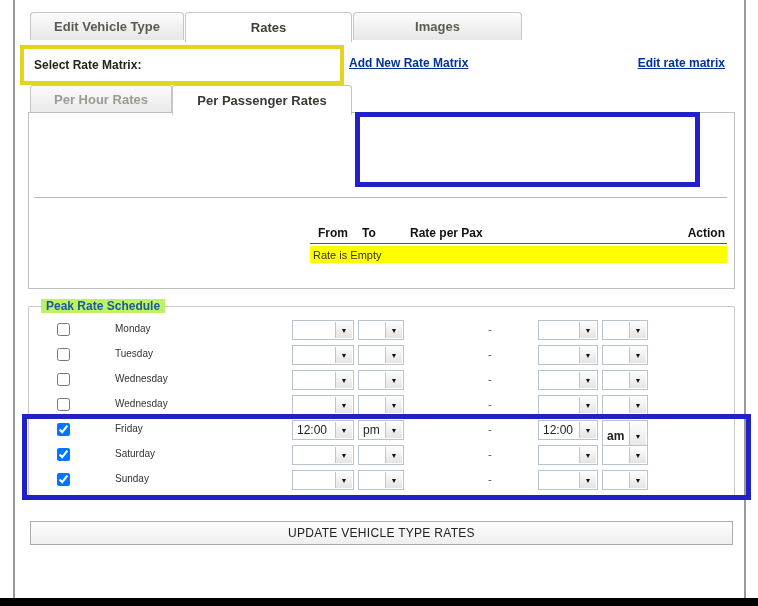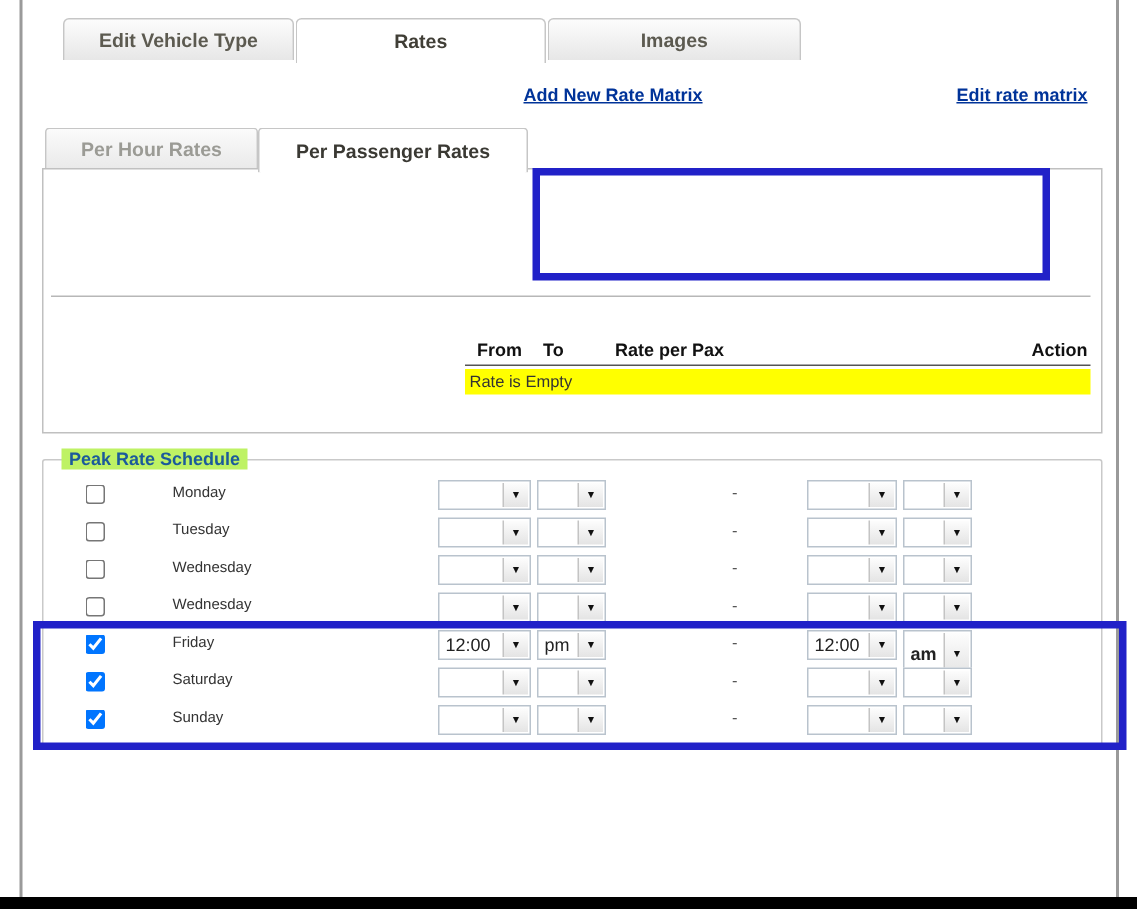--- a/index.html
+++ b/index.html
@@ -5,21 +5,21 @@
   html,body{margin:0;padding:0;background:#fff;}
   #app{position:relative;width:758px;height:606px;background:#fff;
        font-family:"Liberation Sans","DejaVu Sans",sans-serif;overflow:hidden;}
   
   .side-line{position:absolute;top:0;width:2px;height:598px;background:#9a9a9a;}
   .bottom-bar{position:absolute;left:0;top:598px;width:758px;height:8px;background:#000;}
   
   .tab{position:absolute;top:12px;height:27px;border:1px solid #c6c6c6;border-bottom:none;
        border-radius:4px 4px 0 0;display:flex;align-items:center;justify-content:center;
        font-size:13px;font-weight:bold;color:#5c5a50;cursor:pointer;
-       background:linear-gradient(#fcfcfc,#e7e7e7);margin-left:12px;}
+       background:linear-gradient(#fcfcfc,#e7e7e7);}
   .tab.active{background:#fff;color:#403e36;height:29px;z-index:3;}
   
   .yellow-box{position:absolute;left:20px;top:45px;width:316px;height:32px;
        border:4px solid #e5d41c;background:#fff;display:flex;align-items:center;}
   .rm-label{font-size:12px;font-weight:bold;color:#26241c;margin-left:10px;}
   
   .sel{position:absolute;background:#fff;border:1px solid #8a9cb2;box-sizing:border-box;
        font-size:12px;color:#222;cursor:pointer;}
   .sel .sv{position:absolute;left:4px;top:50%;transform:translateY(-50%);white-space:nowrap;overflow:hidden;right:20px;}
   .sel .ar{position:absolute;right:1px;top:1px;bottom:1px;width:16px;
@@ -83,20 +83,23 @@
   <div class="tab" style="left:30px;width:152px;">
       <span>Edit Vehicle Type</span>
     </div>
   <div class="tab active" style="left:185px;width:165px;">
       <span>Rates</span>
     </div>
   <div class="tab" style="left:353px;width:167px;">
       <span>Images</span>
     </div>
 
+  <div class="yellow-box">
+    <span class="rm-label">Select Rate Matrix:</span>
+  </div>
   <a class="lnk" style="left:349px;top:56px;">Add New Rate Matrix</a>
   <a class="lnk" style="right:33px;top:56px;">Edit rate matrix</a>
 
   <div class="subtab" style="left:30px;width:140px;">
       <span>Per Hour Rates</span>
     </div>
   <div class="subtab active" style="left:172px;width:178px;">
       <span>Per Passenger Rates</span>
     </div>
 
@@ -300,14 +303,15 @@
         <span class="ar">▼</span>
       </div>
     <div class="sel lightborder" style="left:602px;top:0;width:46px;height:20px;">
         <span class="sv"></span>
         <span class="ar">▼</span>
       </div>
   </div>
 
   <div class="blue-box" style="left:22px;top:414px;width:719px;height:76px;"></div>
 
+  <button class="update-btn">UPDATE VEHICLE TYPE RATES</button>
 
 </div>
 
 </body></html>

